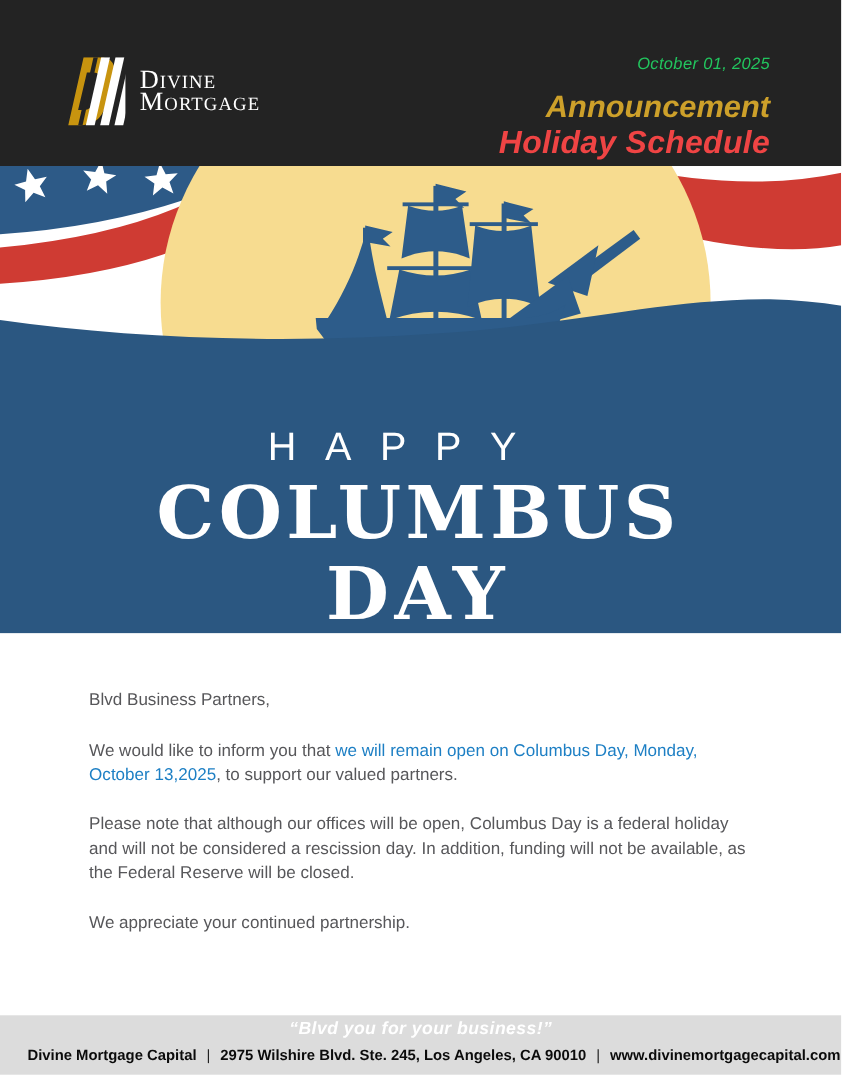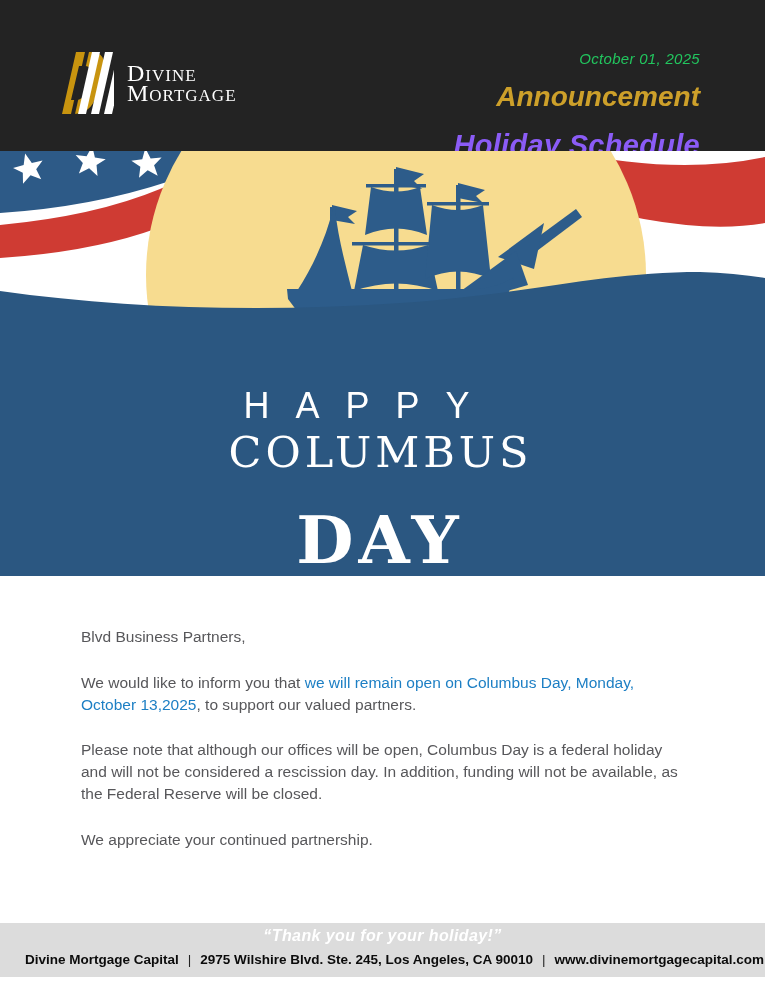--- a/index.html
+++ b/index.html
@@ -12,28 +12,28 @@
   .header { position:absolute; top:0; left:0; width:765px; height:151px; background:#232323; }
   .logo { position:absolute; left:48px; top:52px; display:flex; align-items:center; gap:13px; }
   .logo-mark { width:66px; height:62px; }
   .logo-text {
     color:#ffffff; font-family:"Liberation Serif",serif; font-variant:small-caps;
     font-size:24px; line-height:20px; letter-spacing:1px;
   }
   .header-right { position:absolute; right:65px; top:50px; text-align:right; }
   .hdr-date { color:#22c55e; font-size:15px; font-weight:normal; font-style:italic; letter-spacing:.3px; }
   .hdr-kicker { margin-top:14px; color:#cda02a; font-size:28px; font-weight:bold; font-style:italic; }
-  .hdr-title { margin-top:16px; color:#8b5cf6; font-size:29px; font-weight:bold; font-style:italic; letter-spacing:.3px; }
+  .hdr-title { margin-top:1px; color:#ef4444; font-size:29px; font-weight:bold; font-style:italic; letter-spacing:.3px; }
 
   
   .hero { position:absolute; top:151px; left:0; width:765px; height:425px; overflow:hidden; }
   .hero-art { position:absolute; inset:0; width:765px; height:425px; display:block; }
   .hero-word { position:absolute; width:765px; text-align:center; color:#ffffff; }
   .word-happy { top:234px; font-size:36px; font-weight:200; letter-spacing:26px; padding-right:26px; box-sizing:border-box; }
-  .word-columbus { top:276px; font-family:"DejaVu Serif",serif; font-weight:normal; font-size:43px; letter-spacing:4px; padding-right:4px; box-sizing:border-box; }
+  .word-columbus { top:276px; font-family:"DejaVu Serif",serif; font-weight:bold; font-size:66px; letter-spacing:4px; padding-right:4px; box-sizing:border-box; }
   .word-day { top:350px; font-family:"DejaVu Serif",serif; font-weight:bold; font-size:66px; letter-spacing:5px; padding-right:5px; box-sizing:border-box; }
 
   
   .letter { position:absolute; left:81px; width:608px; color:#57575a; font-size:15.5px; line-height:22px; }
   .greeting { top:626px; }
   .para1 { top:672px; }
   .para2 { top:739px; }
   .para3 { top:829px; }
   .hl { color:#1d7fc4; }
 
@@ -122,17 +122,17 @@
 
   <div class="letter greeting">Blvd Business Partners,</div>
 
   <div class="letter para1"><span>We would like to inform you that </span><span class="hl">we will remain open on Columbus Day, Monday, October 13,2025</span><span>, to support our valued partners.</span></div>
 
   <div class="letter para2">Please note that although our offices will be open, Columbus Day is a federal holiday and will not be considered a rescission day. In addition, funding will not be available, as the Federal Reserve will be closed.</div>
 
   <div class="letter para3">We appreciate your continued partnership.</div>
 
   <div class="footer-bar">
-    <div class="tagline">“Thank you for your holiday!”</div>
+    <div class="tagline">“Blvd you for your business!”</div>
     <div class="addr"><span>Divine Mortgage Capital</span><span class="sep">|</span><span>2975 Wilshire Blvd. Ste. 245, Los Angeles, CA 90010</span><span class="sep">|</span><span>www.divinemortgagecapital.com</span></div>
   </div>
 
 </div>
 
 </body></html>

